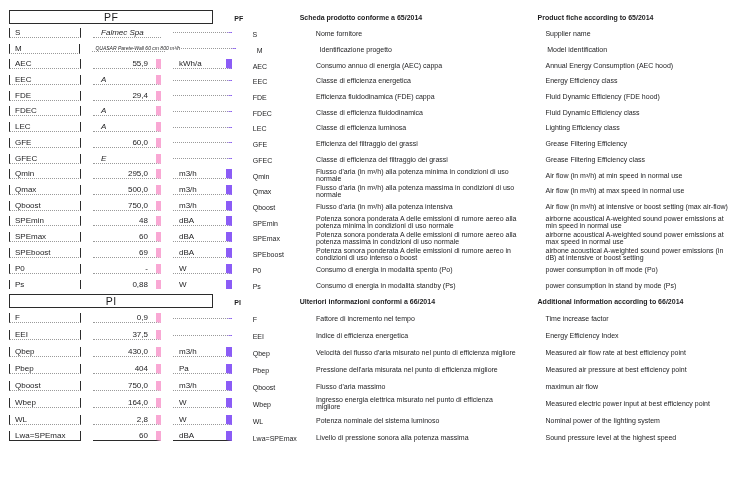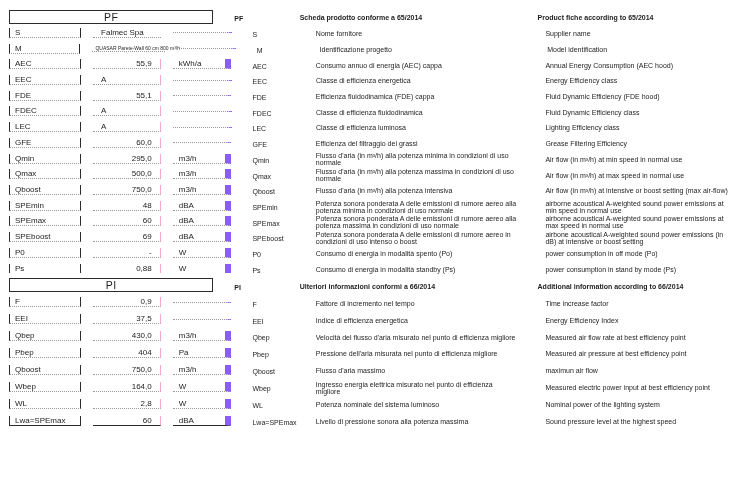--- a/index.html
+++ b/index.html
@@ -30,25 +30,25 @@
     font-size:10.5px;letter-spacing:.5px;
   }
   .t-label{
     width:78px;margin-left:9px;
     border-left:1px solid #2b2b2b;border-right:1px solid #2b2b2b;
     display:flex;align-items:center;
     padding-left:5px;font-size:8px;
   }
   .t-value{
     width:73px;
-    border-right:1px solid #f9a8d4;
+    border-right:5px solid #f9a8d4;
     display:flex;align-items:center;justify-content:flex-end;
     padding-right:8px;font-size:8px;
   }
-  .t-value.left{justify-content:flex-start;padding-left:8px;padding-right:2px;}
+  .t-value.left{justify-content:flex-start;padding-left:8px;padding-right:2px;font-style:italic;}
   .t-value.merged{border-right:none;}
   .t-value.small{font-size:5px;padding-left:3px;white-space:nowrap;}
   .t-unit{
     width:63px;
     border-right:6px solid #8b5cf6;
     display:flex;align-items:center;
     padding-left:6px;font-size:8px;
   }
 
   
@@ -110,21 +110,21 @@
     <div class="row r-pf bb-dot">
     <div class="t-label">EEC</div>
     <div class="t-value left">A</div>
     <div class="t-unit"></div>
     <div class="code">EEC</div>
     <div class="it">Classe di efficienza energetica</div>
     <div class="en">Energy Efficiency class</div>
   </div>
     <div class="row r-pf bb-dot">
     <div class="t-label">FDE</div>
-    <div class="t-value">55,1</div>
+    <div class="t-value">29,4</div>
     <div class="t-unit"></div>
     <div class="code">FDE</div>
     <div class="it">Efficienza fluidodinamica (FDE) cappa</div>
     <div class="en">Fluid Dynamic Efficiency (FDE hood)</div>
   </div>
     <div class="row r-pf bb-dot">
     <div class="t-label">FDEC</div>
     <div class="t-value left">A</div>
     <div class="t-unit"></div>
     <div class="code">FDEC</div>
@@ -139,20 +139,28 @@
     <div class="it">Classe di efficienza luminosa</div>
     <div class="en">Lighting Efficiency class</div>
   </div>
     <div class="row r-pf bb-dot">
     <div class="t-label">GFE</div>
     <div class="t-value">60,0</div>
     <div class="t-unit"></div>
     <div class="code">GFE</div>
     <div class="it">Efficienza del filtraggio dei grassi</div>
     <div class="en">Grease Filtering Efficiency</div>
+  </div>
+    <div class="row r-pf bb-dot">
+    <div class="t-label">GFEC</div>
+    <div class="t-value left">E</div>
+    <div class="t-unit"></div>
+    <div class="code">GFEC</div>
+    <div class="it">Classe di efficienza del filtraggio dei grassi</div>
+    <div class="en">Grease Filtering Efficiency class</div>
   </div>
     <div class="row r-pf bb-dot">
     <div class="t-label">Qmin</div>
     <div class="t-value">295,0</div>
     <div class="t-unit">m3/h</div>
     <div class="code">Qmin</div>
     <div class="it">Flusso d'aria (in m³/h) alla potenza minima in condizioni di uso normale</div>
     <div class="en">Air flow (in m³/h) at min speed in normal use</div>
   </div>
     <div class="row r-pf bb-dot">

